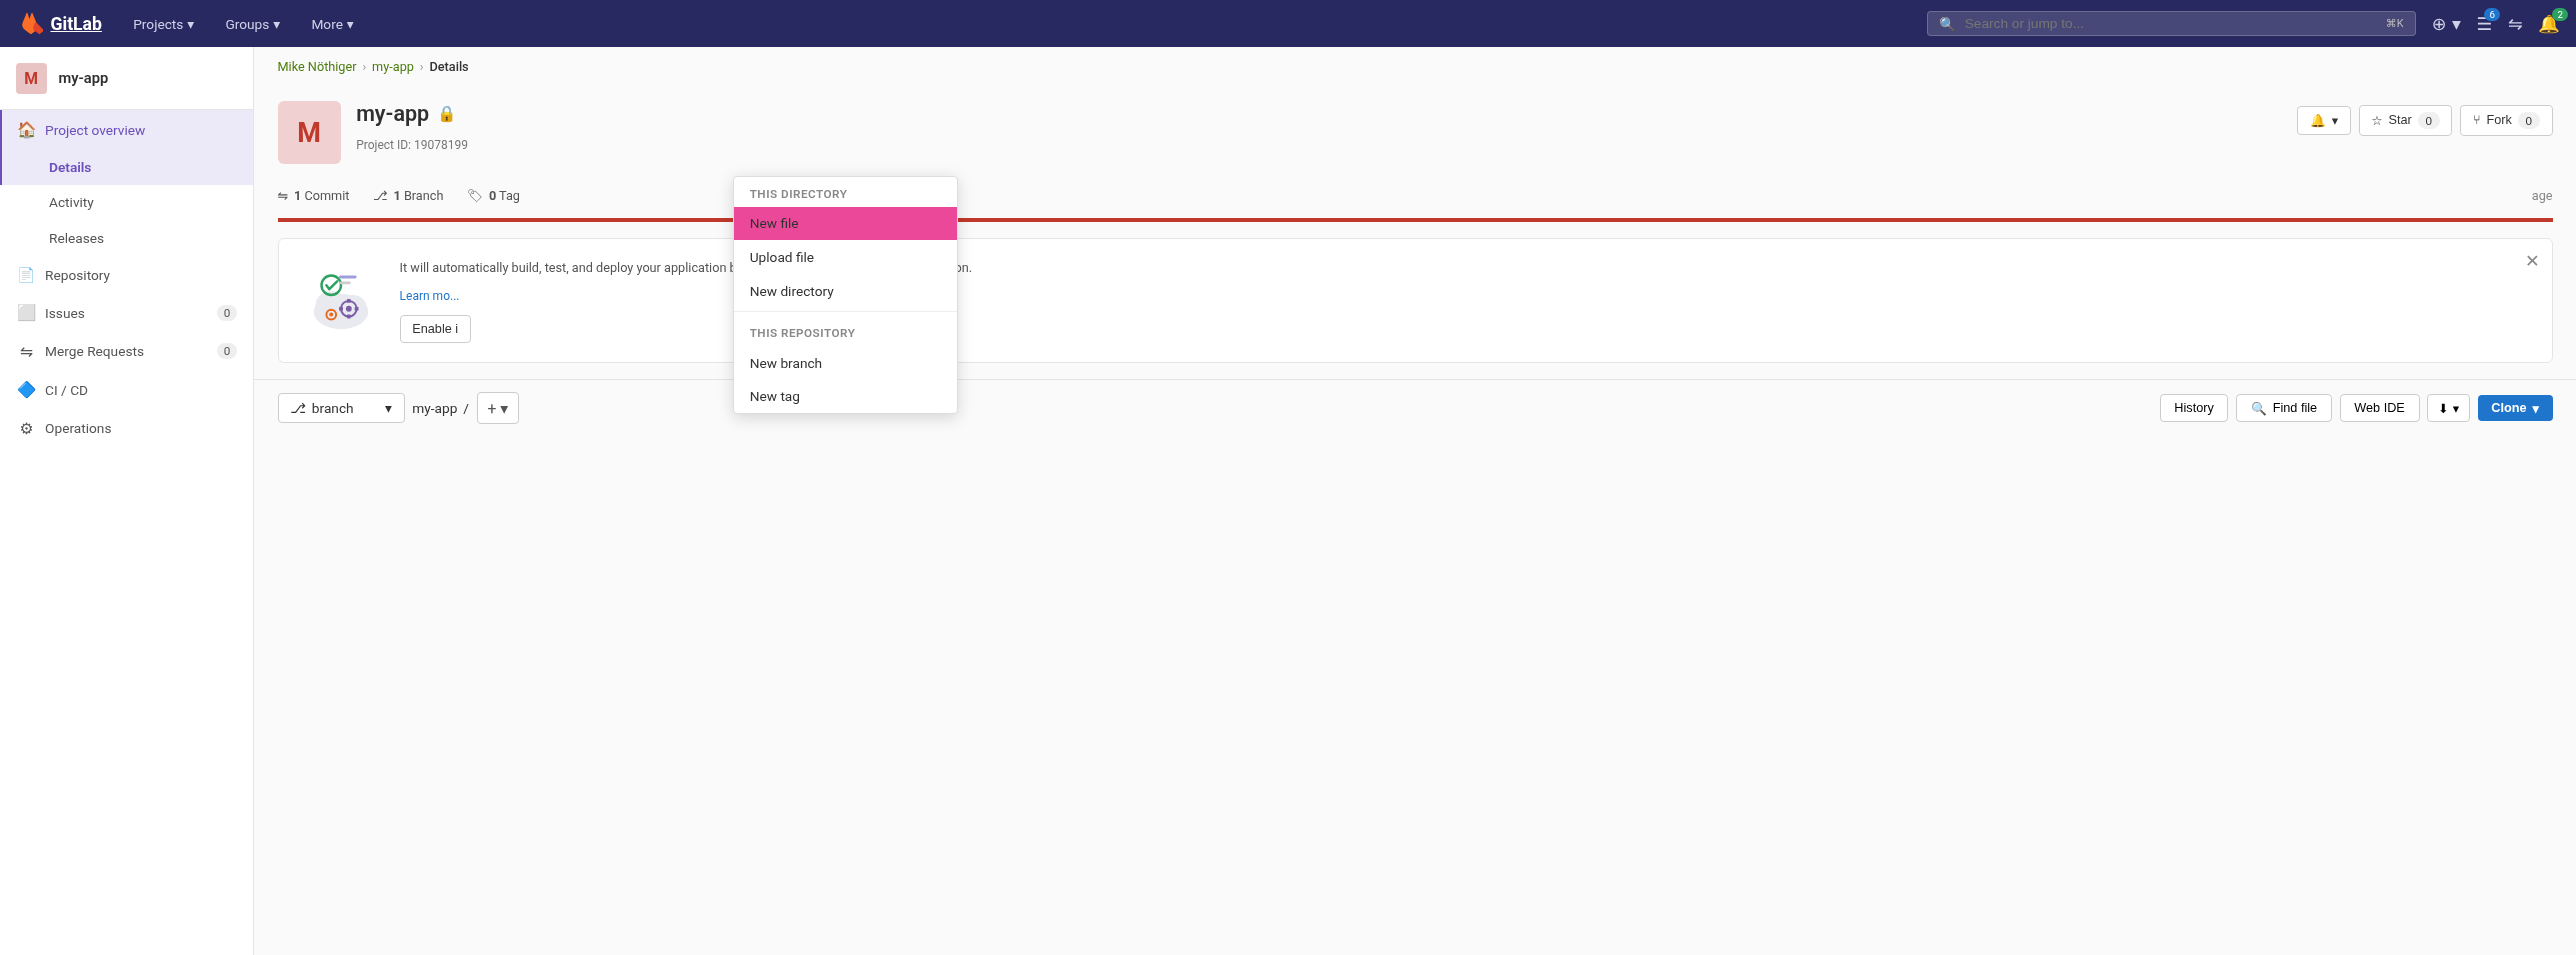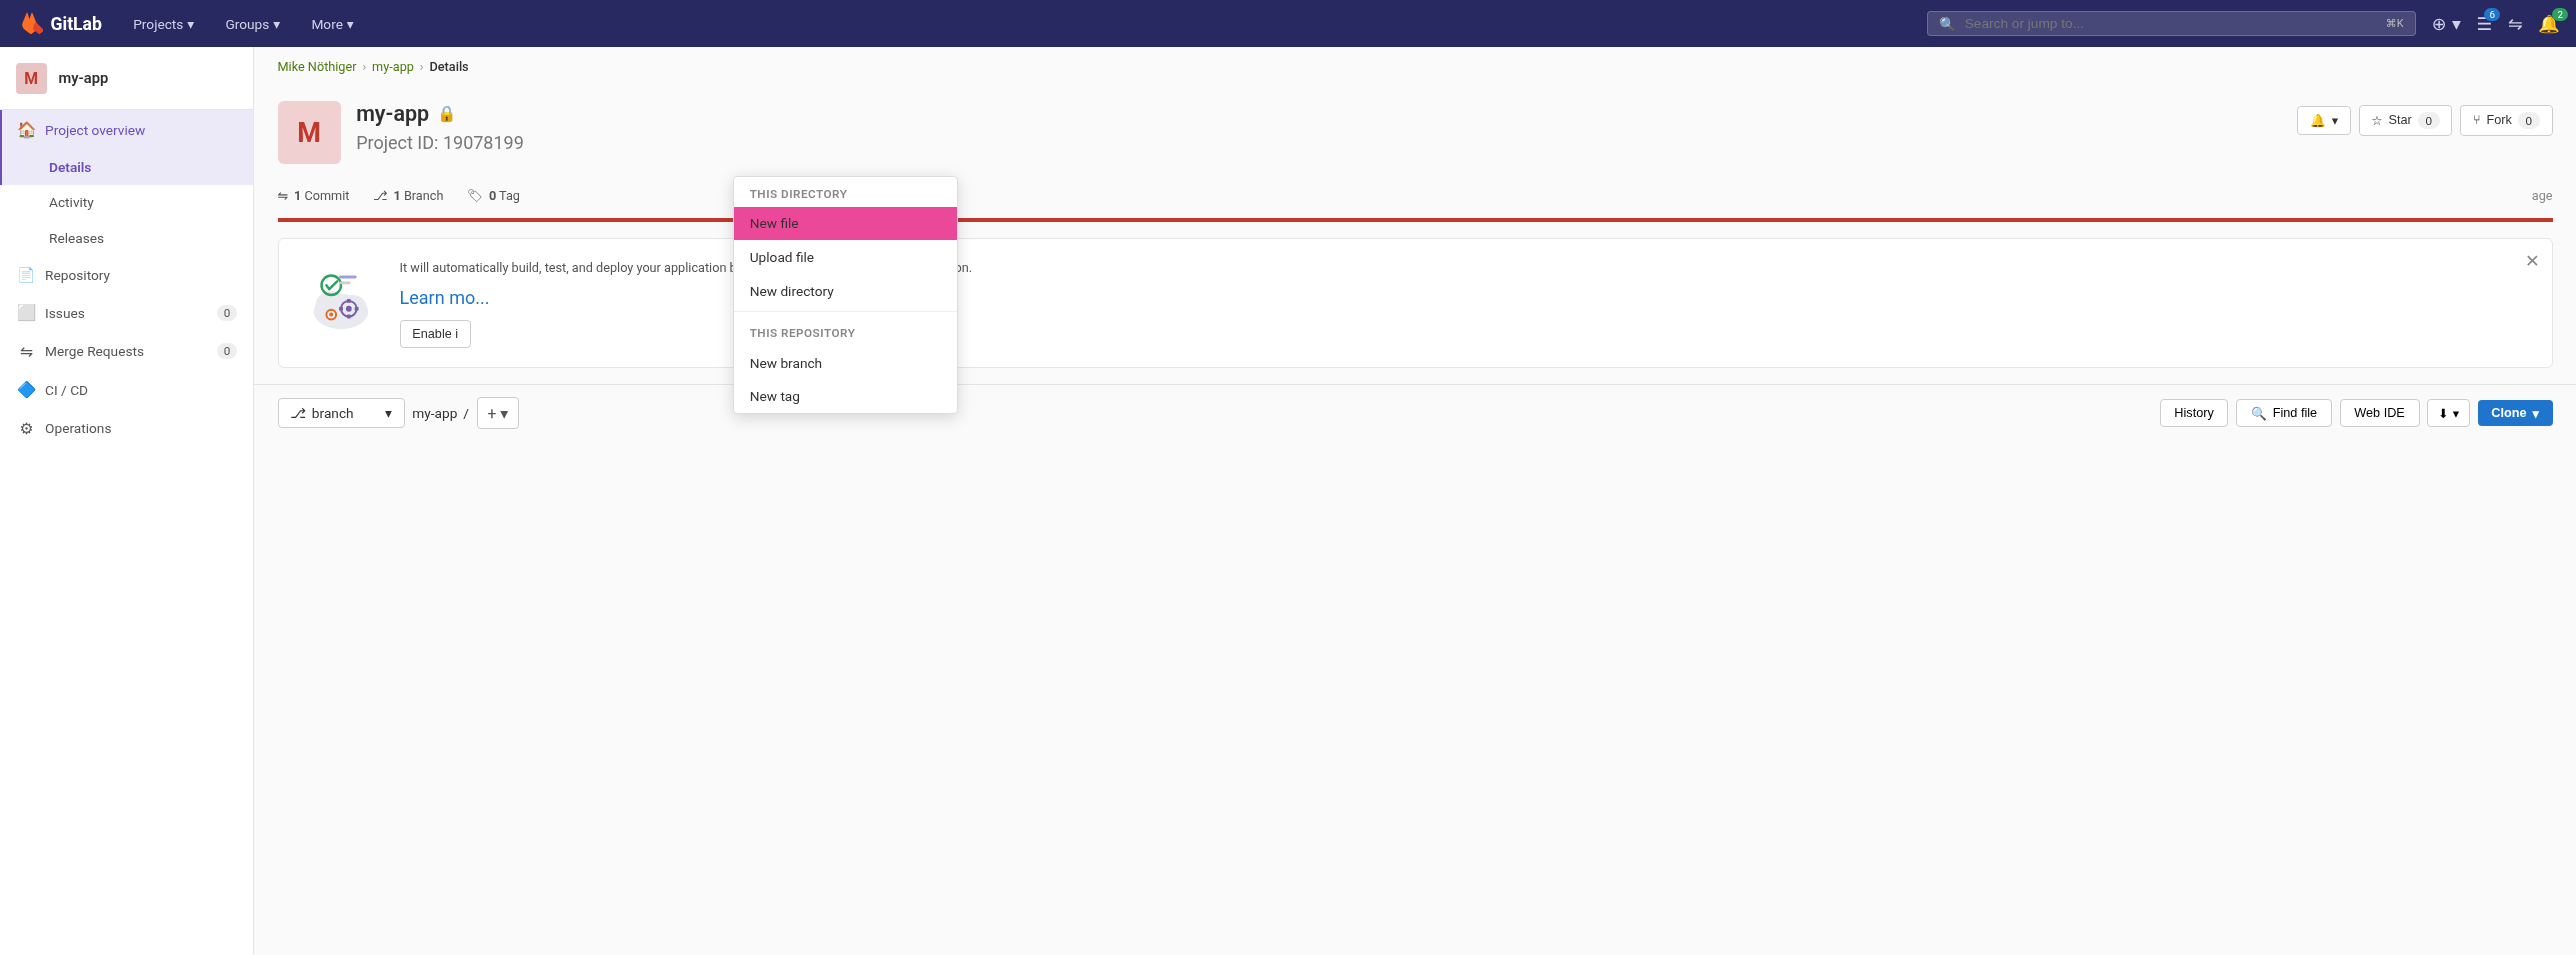--- a/index.html
+++ b/index.html
@@ -17,20 +17,21 @@
       z-index: 200;
     }
     .topnav-logo {
       display: flex;
       align-items: center;
       gap: 7.8px;
       color: white;
       font-size: 17.6px;
       font-weight: bold;
       margin-right: 7.8px;
+      text-decoration: underline;
     }
     .topnav-logo svg { width: 27px; height: 27px; }
     .topnav-link {
       color: #d0d0e8;
       font-size: 13.7px;
       cursor: pointer;
       padding: 3.9px 7.8px;
       border-radius: 3.9px;
       display: flex;
       align-items: flex-end;
@@ -202,21 +203,21 @@
     .project-info { flex: 1; }
     .project-name {
       font-size: 21.5px;
       font-weight: 600;
       color: #303030;
       display: flex;
       align-items: center;
       gap: 7.8px;
     }
     .lock-icon { font-size: 15.7px; color: #666; }
-    .project-id { font-size: 18px; color: #777; margin-top: 6px; }
+    .project-id { font-size: 12px; color: #777; margin-top: 12px; }
     .project-actions {
       display: flex;
       align-items: center;
       gap: 7.8px;
       margin-top: 3.9px;
     }
     .btn {
       display: inline-flex;
       align-items: center;
       gap: 5.9px;
@@ -288,21 +289,21 @@
       font-size: 15.7px;
       font-weight: 600;
       margin-bottom: 5.9px;
     }
     .banner-desc {
       font-size: 12.7px;
       color: #555;
       margin-bottom: 9.8px;
       line-height: 1.5;
     }
-    .banner-link { color: #1f75cb; cursor: pointer; font-size: 18px; }
+    .banner-link { color: #1f75cb; cursor: pointer; font-size: 12px; }
     .banner-close {
       position: absolute;
       top: 11.7px;
       right: 11.7px;
       cursor: pointer;
       color: #888;
       font-size: 17.6px;
       background: none;
       border: none;
     }

